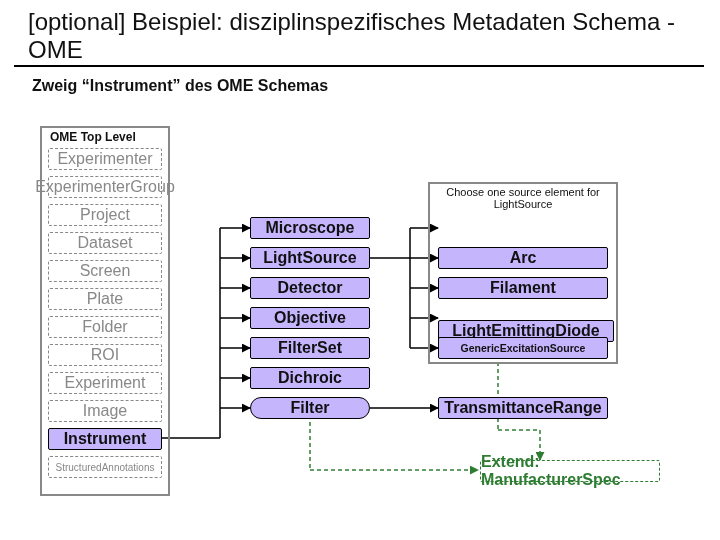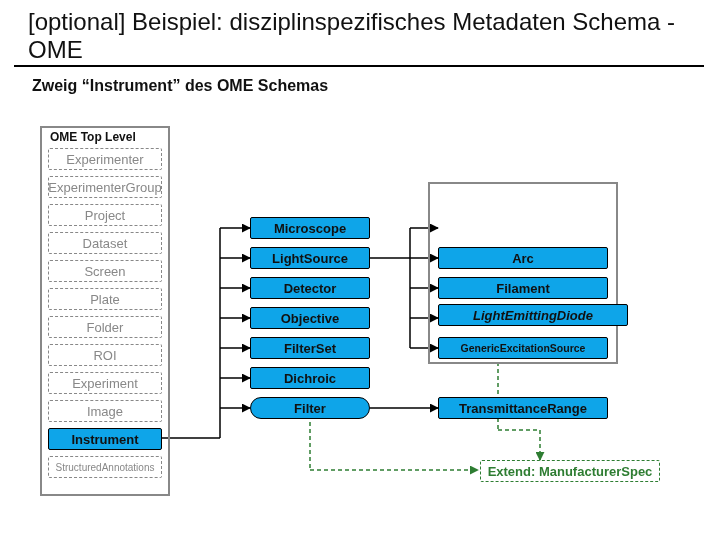--- a/index.html
+++ b/index.html
@@ -37,27 +37,27 @@
   }
   .group-label {
     position: absolute;
     font-size: 12px;
     font-weight: 700;
     white-space: nowrap;
   }
   .box {
     position: absolute;
     height: 22px;
-    font-size: 13px;
+    font-size: 16px;
     display: flex;
     align-items: center;
     justify-content: center;
     border-radius: 2px;
   }
-  .solid { border: 1.5px solid #000; background: #0ea5e9; color: #111; font-weight: 700; }
+  .solid { border: 1.5px solid #000; background: #c4b5fd; color: #111; font-weight: 700; }
   .dashed { border: 1.5px dashed #888; color: #888; font-weight: 400; }
   .green-dashed { border: 1.5px dashed #2e7d32; color: #2e7d32; font-weight: 600; }
 
   svg.lines { position: absolute; left: 0; top: 0; width: 720px; height: 400px; pointer-events: none; }
 </style>
 </head>
 <body>
 
 <div class="title">[optional] Beispiel: disziplinspezifisches Metadaten Schema - OME</div>
 <div class="subtitle">Zweig “Instrument” des OME Schemas</div>
@@ -99,20 +99,21 @@
     <line x1="310" y1="350" x2="478" y2="350" stroke="#2e7d32" stroke-width="1.5" stroke-dasharray="4 3" marker-end="url(#arrg)"></line>
     <line x1="498" y1="242" x2="498" y2="310" stroke="#2e7d32" stroke-width="1.5" stroke-dasharray="4 3"></line>
     <line x1="498" y1="310" x2="540" y2="310" stroke="#2e7d32" stroke-width="1.5" stroke-dasharray="4 3"></line>
     <line x1="540" y1="310" x2="540" y2="340" stroke="#2e7d32" stroke-width="1.5" stroke-dasharray="4 3" marker-end="url(#arrg)"></line>
   </svg>
 
   <div class="group" style="left:40px; top:6px; width:130px; height:370px;"></div>
   <div class="group-label" style="left:50px; top:10px;">OME Top Level</div>
 
   <div class="group" style="left:428px; top:62px; width:190px; height:182px;"></div>
+  <div class="group-label" style="left:438px; top:66px; font-size:11px; font-weight:400; width:170px; text-align:center; white-space:normal;">Choose one source element for LightSource</div>
 
   <div class="box dashed" style="left:48px; top:28px; width:114px;">Experimenter</div>
   <div class="box dashed" style="left:48px; top:56px; width:114px;">ExperimenterGroup</div>
   <div class="box dashed" style="left:48px; top:84px; width:114px;">Project</div>
   <div class="box dashed" style="left:48px; top:112px; width:114px;">Dataset</div>
   <div class="box dashed" style="left:48px; top:140px; width:114px;text-align:center;">Screen</div>
   <div class="box dashed" style="left:48px; top:168px; width:114px;">Plate</div>
   <div class="box dashed" style="left:48px; top:196px; width:114px;">Folder</div>
   <div class="box dashed" style="left:48px; top:224px; width:114px;">ROI</div>
   <div class="box dashed" style="left:48px; top:252px; width:114px;">Experiment</div>
@@ -123,19 +124,19 @@
   <div class="box solid" style="left:250px; top:97px; width:120px;">Microscope</div>
   <div class="box solid" style="left:250px; top:127px; width:120px;">LightSource</div>
   <div class="box solid" style="left:250px; top:157px; width:120px;">Detector</div>
   <div class="box solid" style="left:250px; top:187px; width:120px;">Objective</div>
   <div class="box solid" style="left:250px; top:217px; width:120px;">FilterSet</div>
   <div class="box solid" style="left:250px; top:247px; width:120px;">Dichroic</div>
   <div class="box solid" style="left:250px; top:277px; width:120px;border-radius:11px;">Filter</div>
 
   <div class="box solid" style="left:438px; top:127px; width:170px;">Arc</div>
   <div class="box solid" style="left:438px; top:157px; width:170px;">Filament</div>
-  <div class="box solid" style="left:438px; top:184px; width:190px;font-style:italic;">LightEmittingDiode</div>
+  <div class="box solid" style="left:438px; top:200px; width:176px;">LightEmittingDiode</div>
   <div class="box solid" style="left:438px; top:217px; width:170px; font-size:10.5px;">GenericExcitationSource</div>
 
   <div class="box solid" style="left:438px; top:277px; width:170px;">TransmittanceRange</div>
   <div class="box green-dashed" style="left:480px; top:340px; width:180px;">Extend: ManufacturerSpec</div>
 
 </div>
 
 </body></html>

